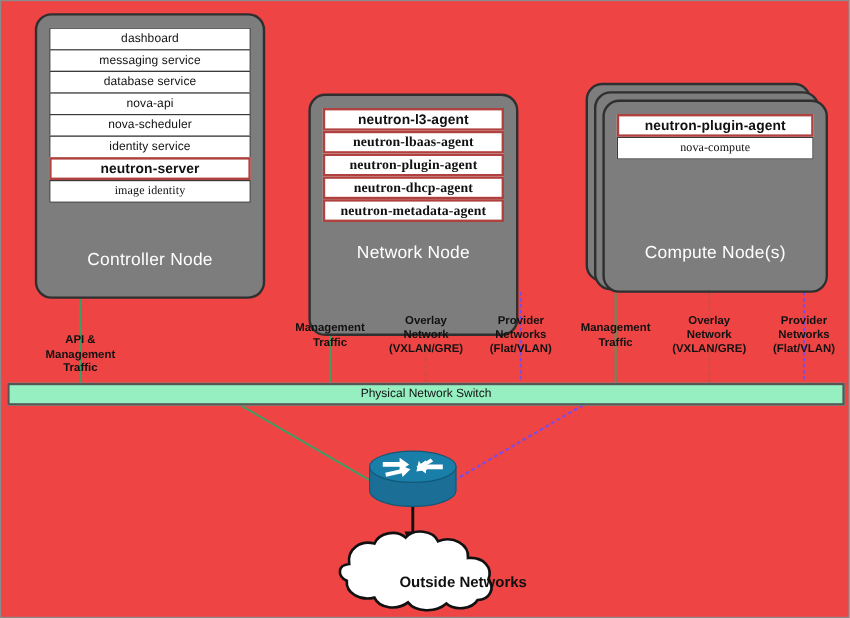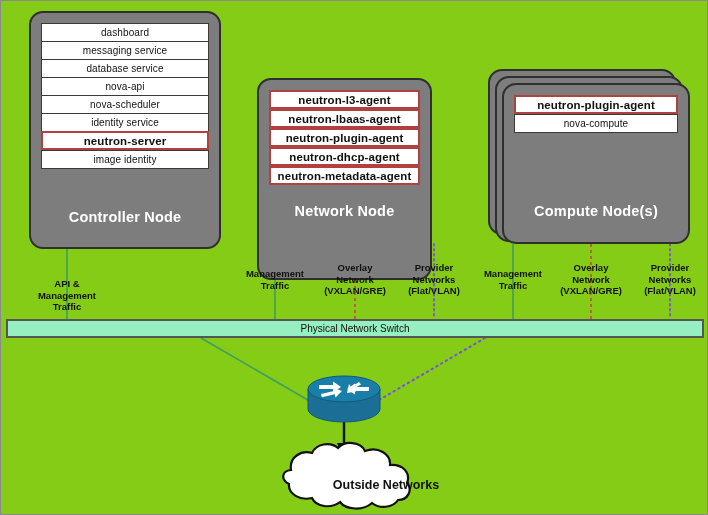--- a/index.html
+++ b/index.html
@@ -7,21 +7,21 @@
     width:708px;height:515px;
     background:#ffffff;
     font-family:"Liberation Sans", sans-serif;
     overflow:hidden;
     position:relative;
   }
   #page-frame{
     position:absolute;left:0;top:0;width:708px;height:515px;
     box-sizing:border-box;
     border:1px solid #8a8a8a;
-    background:#84cc16;
+    background:#ef4444;
   }
   .canvas{position:absolute;left:0;top:0;width:708px;height:515px;}
   svg.layer{position:absolute;left:0;top:0;width:708px;height:515px;pointer-events:none;}
 
   
   .node{
     position:absolute;
     box-sizing:border-box;
     background:#7d7d7d;
     border:2px solid #2f2f2f;
@@ -52,27 +52,27 @@
     letter-spacing:0.1px;
   }
   .svc.hl{
     border:2px solid #b0413e;
     font-weight:bold;
     font-size:11.5px;
     position:relative;
     z-index:3;
     margin-bottom:0px;
   }
-  .svc.hl + .svc{margin-top:0px;}
+  .svc.hl + .svc{margin-top:0px;font-family:Liberation Serif, serif;}
   .node-title{
     position:absolute;
     left:0;right:0;
     text-align:center;
     color:#ffffff;
-    font-weight:bold;
+    font-weight:normal;
     font-size:14.5px;
     letter-spacing:0.2px;
   }
 
   
   .tlabel{
     position:absolute;
     text-align:center;
     font-size:9.5px;
     font-weight:bold;

